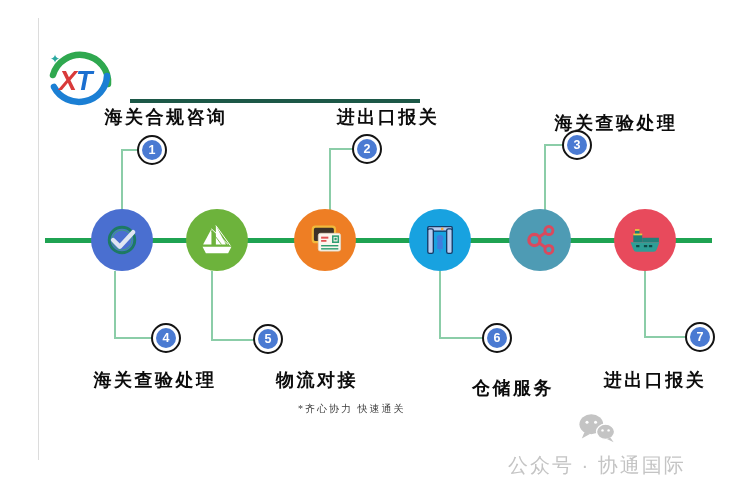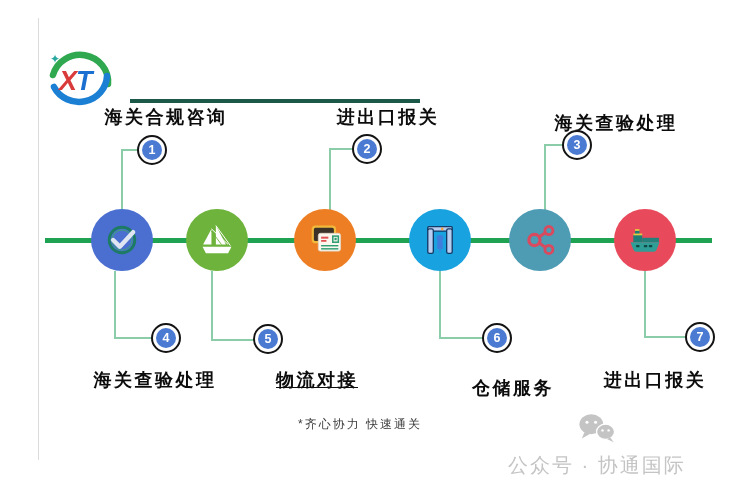--- a/index.html
+++ b/index.html
@@ -20,22 +20,22 @@
          display:flex;align-items:center;justify-content:center;line-height:1;}
   
   .conn{background:#8bcda8;}
   
   #timeline{left:45px;top:238px;width:667px;height:5px;background:#1fa352;}
   
   .circle{width:62px;height:62px;border-radius:50%;display:flex;align-items:center;justify-content:center;}
   .c1{background:#4a6fd0;} .c2{background:#6db33c;} .c3{background:#ee7e24;}
   .c4{background:#18a2e0;} .c5{background:#4e9bb4;} .c6{background:#e84a5c;}
   
-  #footer-note{left:298px;top:416px;font-size:12px;color:#3c3c3c;letter-spacing:2px;
-               font-family:Liberation Sans, sans-serif;white-space:nowrap;}
+  #footer-note{left:298px;top:402px;font-size:10px;color:#3c3c3c;letter-spacing:2px;
+               font-family:Liberation Serif, serif;white-space:nowrap;}
   #watermark{left:508px;top:412px;display:flex;align-items:center;gap:8px;flex-direction:column;}
   #watermark-text{font-size:20px;color:#c4c4c4;letter-spacing:2px;white-space:nowrap;}
 </style>
 </head>
 <body>
 
 <div id="canvas">
 
   <div class="abs" id="left-guide"></div>
 
@@ -151,21 +151,21 @@
       <rect x="7.5" y="12.2" width="8" height="1.6" fill="#e8c93e"></rect>
       <rect x="15.5" y="16" width="15" height="4" fill="#23807a"></rect>
       <path d="M5,20 h26 l-2.5,6.5 a3,3 0 0 1 -2.8,2 h-15.4 a3,3 0 0 1 -2.8,-2 z" fill="#2e9e96"></path>
       <rect x="10" y="22.5" width="3" height="2" fill="#0f4a47"></rect>
       <rect x="17" y="22.5" width="3" height="2" fill="#0f4a47"></rect>
       <rect x="21.5" y="22.5" width="3" height="2" fill="#0f4a47"></rect>
     </svg>
   </div>
 
   <div class="abs step-label" style="left:155px;top:368px;">海关查验处理</div>
-  <div class="abs step-label" style="left:317px;top:368px;text-decoration:underline;">物流对接</div>
+  <div class="abs step-label" style="left:317px;top:368px;">物流对接</div>
   <div class="abs step-label" style="left:513px;top:376px;">仓储服务</div>
   <div class="abs step-label" style="left:655px;top:368px;">进出口报关</div>
 
   <div class="abs" id="footer-note">*齐心协力  快速通关</div>
 
   <div class="abs" id="watermark">
     <svg width="38" height="32" viewBox="0 0 40 32">
       <ellipse cx="14" cy="12" rx="12.5" ry="10.5" fill="#c4c4c4"></ellipse>
       <path d="M7,20 L4,27 L13,22 Z" fill="#c4c4c4"></path>
       <circle cx="9.5" cy="10" r="1.6" fill="#ffffff"></circle>

